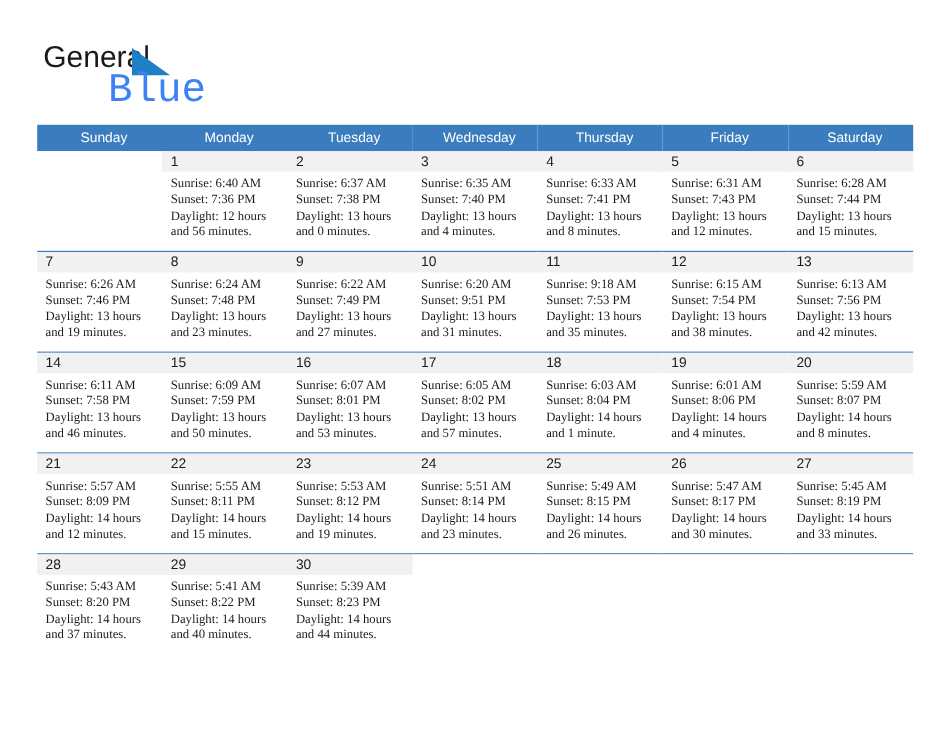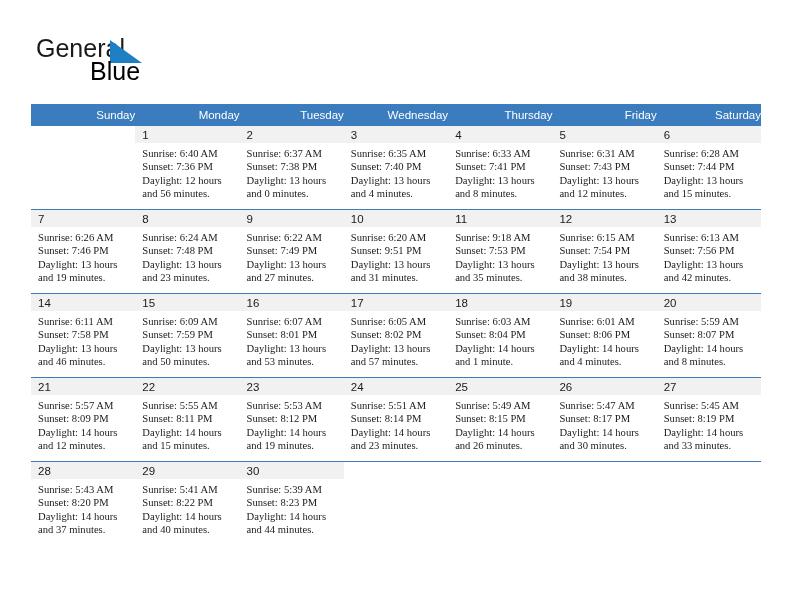--- a/index.html
+++ b/index.html
@@ -51,23 +51,24 @@
     position: absolute;
     left: 74px;
     top: 4px;
     width: 32px;
     height: 23px;
   }
   .brand-blue {
     position: absolute;
     left: 54px;
     top: 23px;
-    font-size: 25px;
-    color: #000000;
+    font-size: 34px;
+    color: #3b82f6;
     line-height: 1;
+    font-family: Liberation Mono, monospace;
   }
   .title-block {
     position: absolute;
     right: 38px;
     top: 33px;
     text-align: right;
   }
   .cal-title {
     font-size: 28px;
     color: #1a1a1a;
@@ -89,21 +90,21 @@
     top: 104px;
     width: 730px;
     border-collapse: collapse;
     table-layout: fixed;
   }
   .calendar th {
     background: #3a7cbe;
     color: #ffffff;
     font-weight: normal;
     font-size: 11.5px;
-    text-align: right;
+    text-align: center;
     padding: 5px 0 5px 7px;
     height: 12px;
     border: none;
   }
   .calendar td {
     vertical-align: top;
     padding: 0;
     border: none;
     width: 104.28px;
   }

